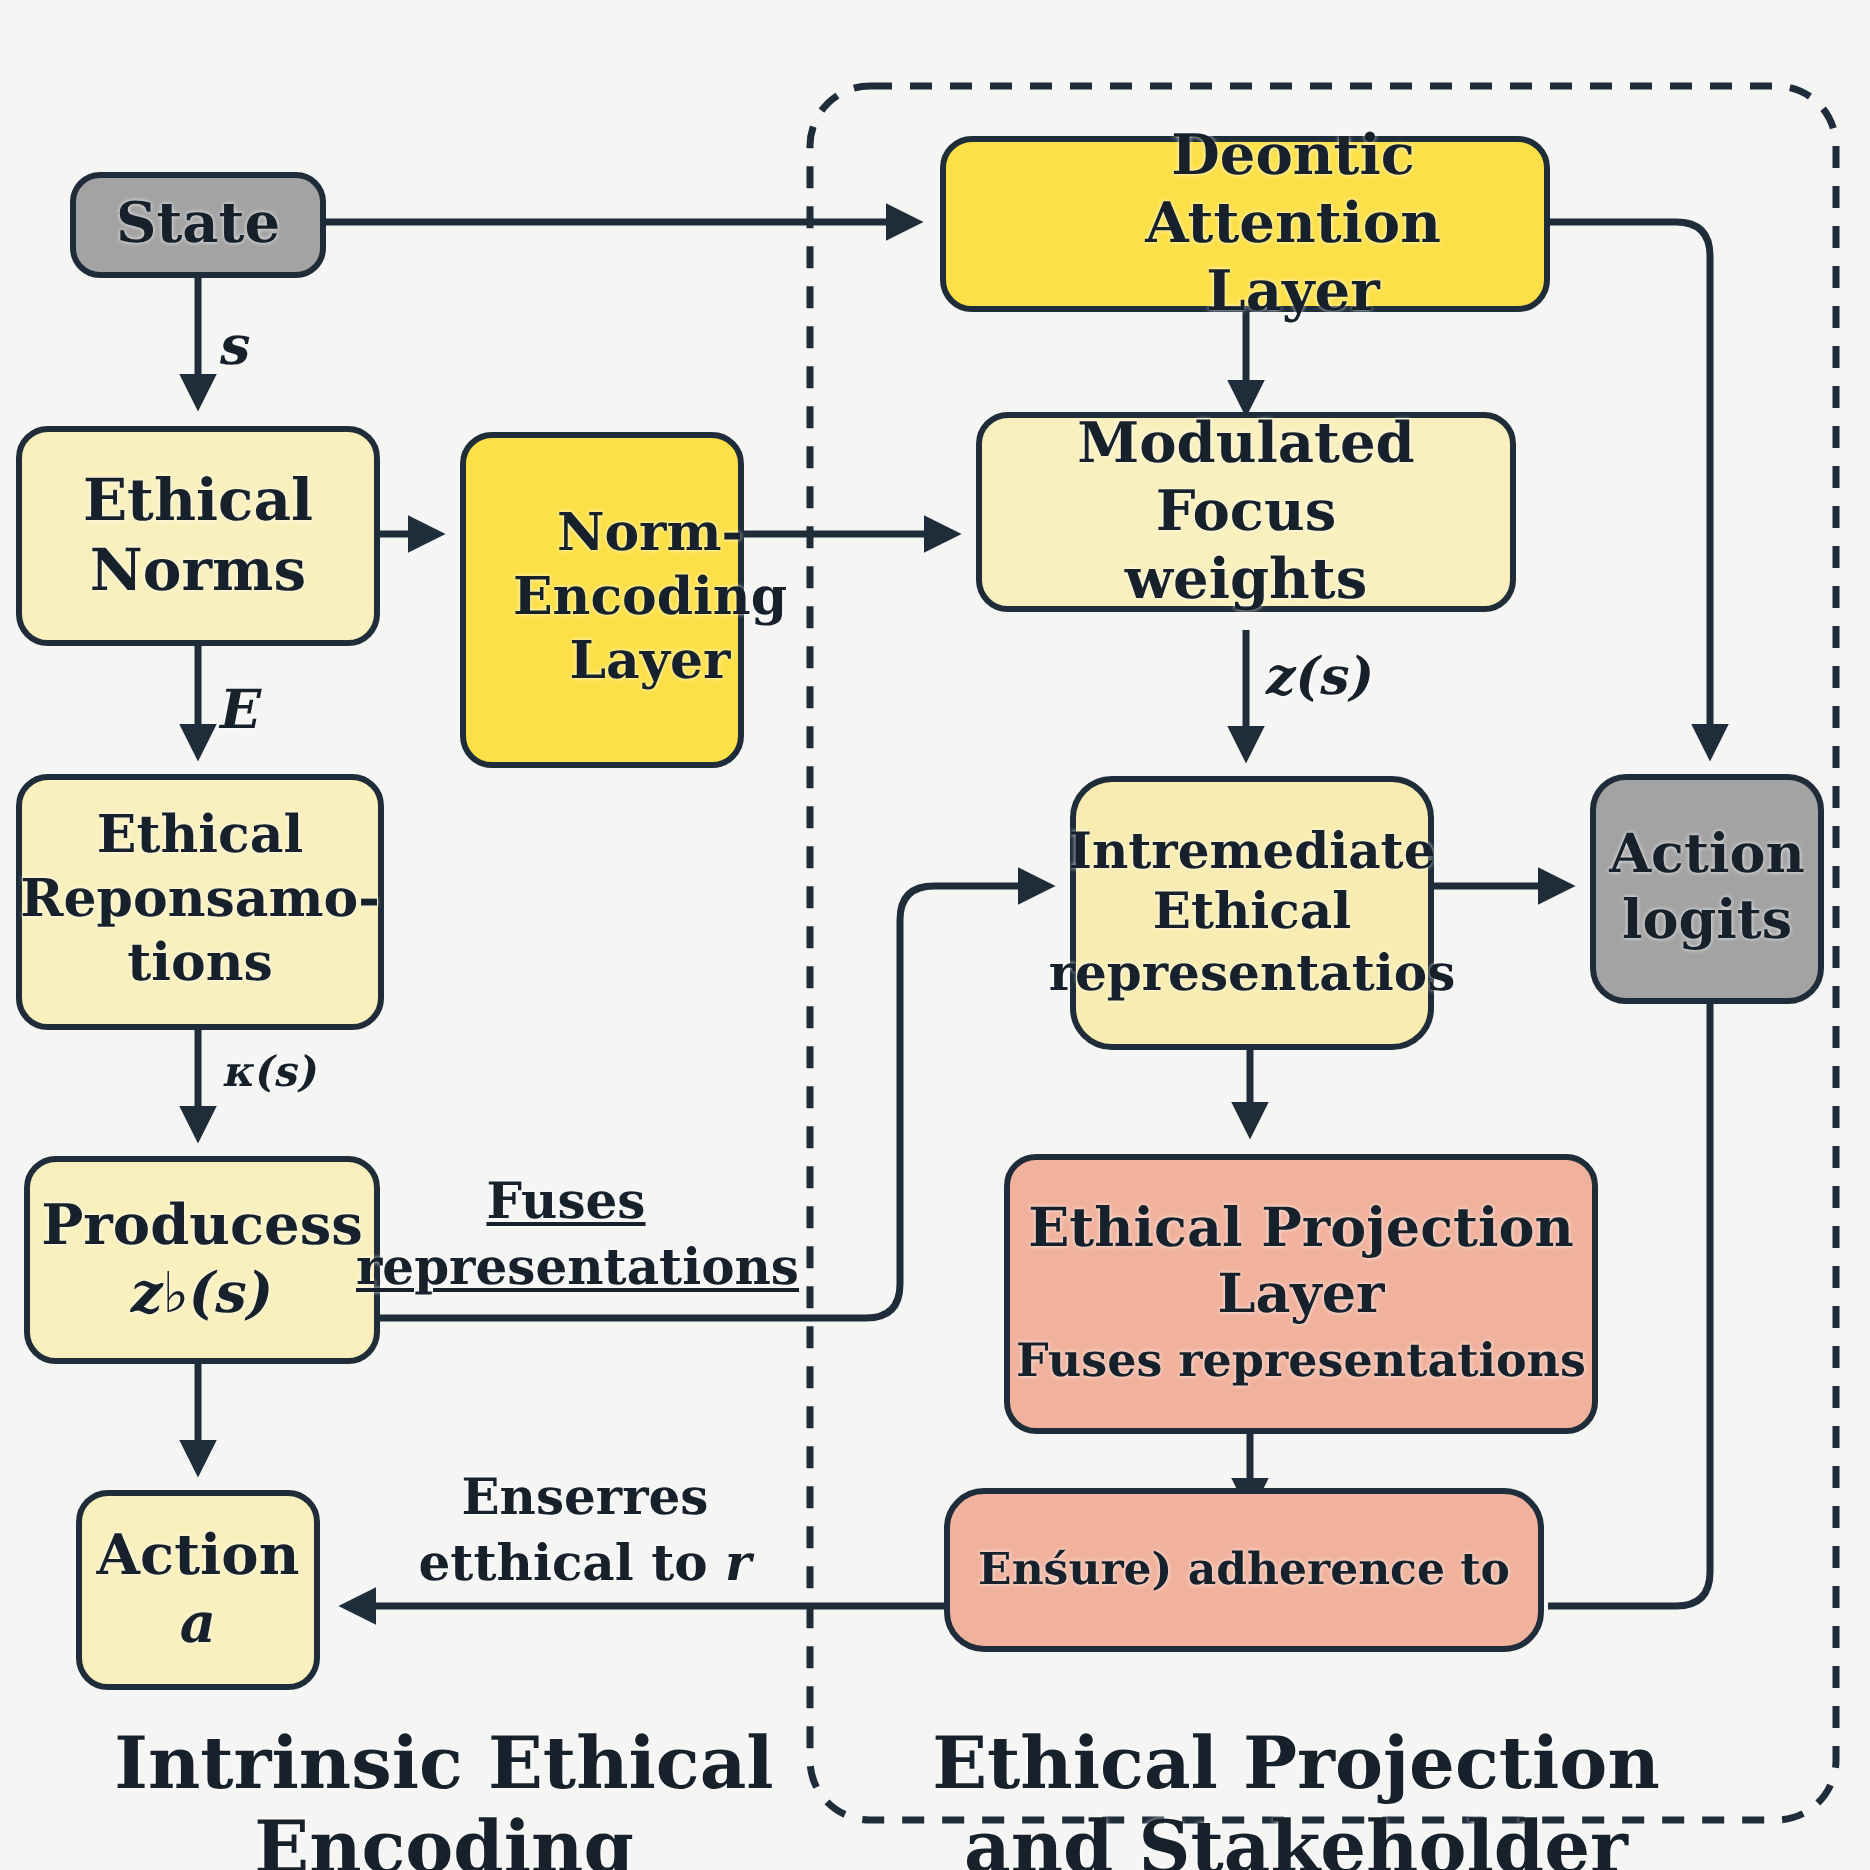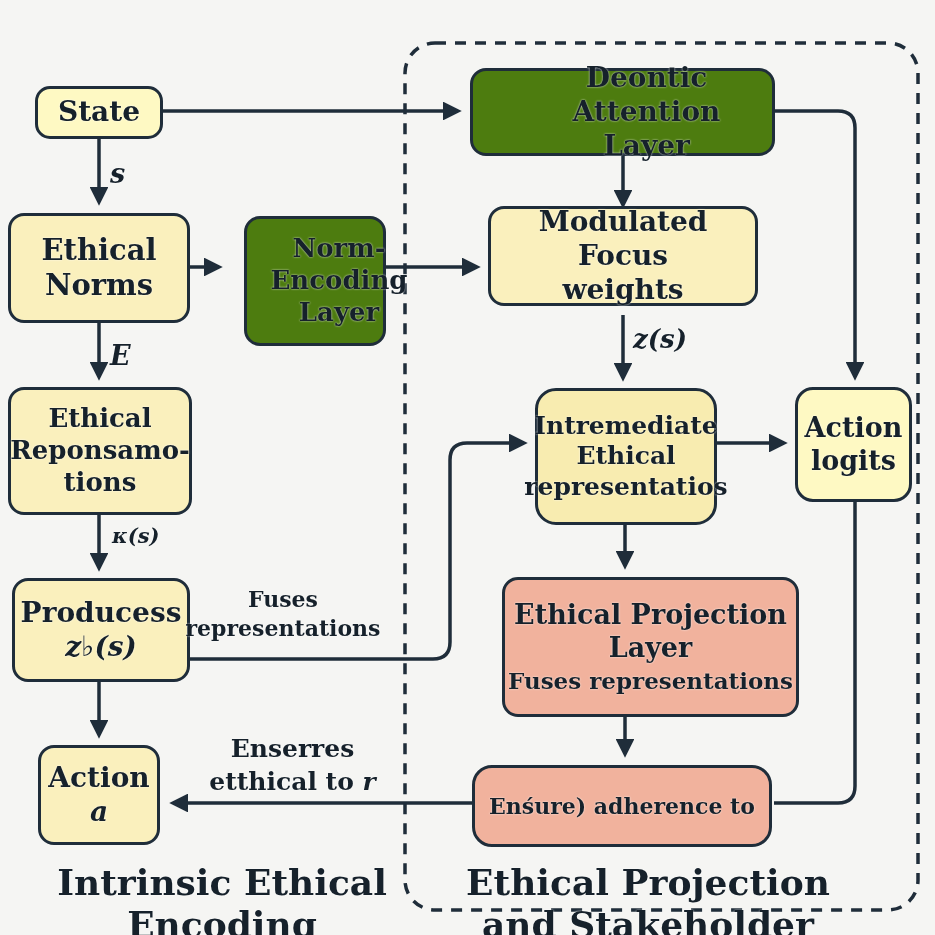--- a/index.html
+++ b/index.html
@@ -17,24 +17,24 @@
     border:3px solid #1f2d3a;
     border-radius:16px;
     display:flex;flex-direction:column;
     align-items:center;justify-content:center;
     text-align:center;
     font-weight:600;
     line-height:1.22;
     text-shadow:0 0 2px rgba(255,255,255,.9);
     box-sizing:border-box;
   }
-  .green {background:#fef9c3;}
+  .green {background:#a3a3a3;}
   .yellow{background:#faf0bd;}
   .yellow2{background:#f8ecb0;}
-  .blue  {background:#4d7c0f;padding-left:48px;}
+  .blue  {background:#fde047;padding-left:48px;}
   .salmon{background:#f1b29d;}
   .math{font-style:italic;}
   .edge-label{
     position:absolute;z-index:2;
     font-weight:600;text-align:center;line-height:1.3;
     text-shadow:0 0 2px rgba(255,255,255,.9);
   }
   .caption{
     position:absolute;z-index:2;
     font-size:36px;font-weight:600;text-align:center;
@@ -83,21 +83,21 @@
   <div class="node blue" style="left:470px;top:68px;width:305px;height:88px;font-size:28px;">
     <div>Deontic Attention</div>
     <div>Layer</div>
   </div>
 
   <div class="node yellow" style="left:8px;top:213px;width:182px;height:110px;font-size:29px;">
     <div>Ethical</div>
     <div>Norms</div>
   </div>
 
-  <div class="node blue" style="left:244px;top:216px;width:142px;height:130px;font-size:26px;">
+  <div class="node blue" style="left:230px;top:216px;width:142px;height:168px;font-size:26px;">
     <div>Norm-</div>
     <div>Encoding</div>
     <div>Layer</div>
   </div>
 
   <div class="node yellow" style="left:488px;top:206px;width:270px;height:100px;font-size:28px;">
     <div>Modulated Focus</div>
     <div>weights</div>
   </div>
 
@@ -122,35 +122,35 @@
     <div>Producess</div>
     <div class="math">z♭(s)</div>
   </div>
 
   <div class="node salmon" style="left:502px;top:577px;width:297px;height:140px;font-size:27px;">
     <div>Ethical Projection</div>
     <div>Layer</div>
     <div class="sub">Fuses representations</div>
   </div>
 
-  <div class="node salmon" style="left:472px;top:765px;width:300px;height:82px;font-size:22px;border-radius:20px;">
+  <div class="node salmon" style="left:472px;top:744px;width:300px;height:82px;font-size:22px;border-radius:20px;">
     <div>Enśure) adherence to</div>
   </div>
 
   <div class="node yellow" style="left:38px;top:745px;width:122px;height:100px;font-size:28px;">
     <div>Action</div>
     <div class="math">a</div>
   </div>
 
   <div class="edge-label math" style="left:110px;top:156px;font-size:27px;">s</div>
   <div class="edge-label math" style="left:110px;top:338px;font-size:27px;">E</div>
   <div class="edge-label math" style="left:112px;top:522px;font-size:21px;">κ(s)</div>
   <div class="edge-label math" style="left:633px;top:323px;font-size:26px;">z(s)</div>
 
-  <div class="edge-label" style="left:178px;top:585px;width:210px;font-size:22px;">
+  <div class="edge-label" style="left:178px;top:585px;width:210px;font-size:25px;text-decoration:underline;">
     <div>Fuses</div>
     <div>representations</div>
   </div>
 
   <div class="edge-label" style="left:185px;top:733px;width:215px;font-size:25px;">
     <div>Enserres</div>
     <div>
       <span>etthical to</span>
       <span class="math">r</span>
     </div>

